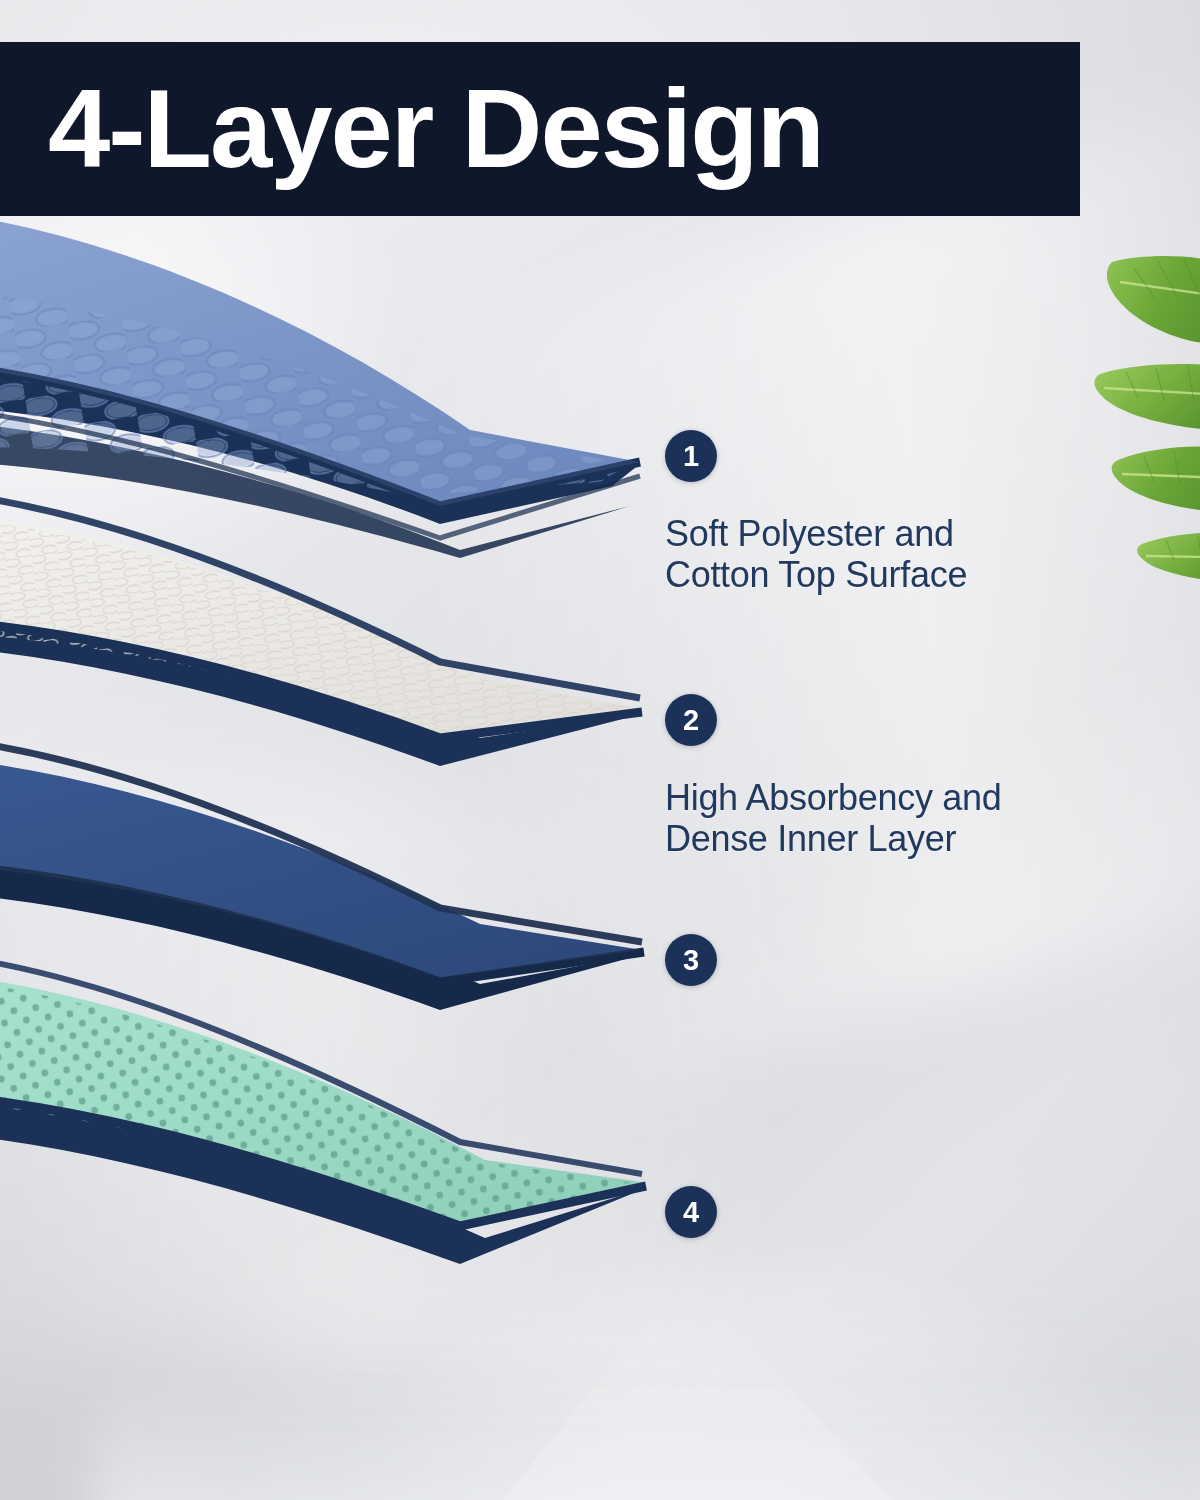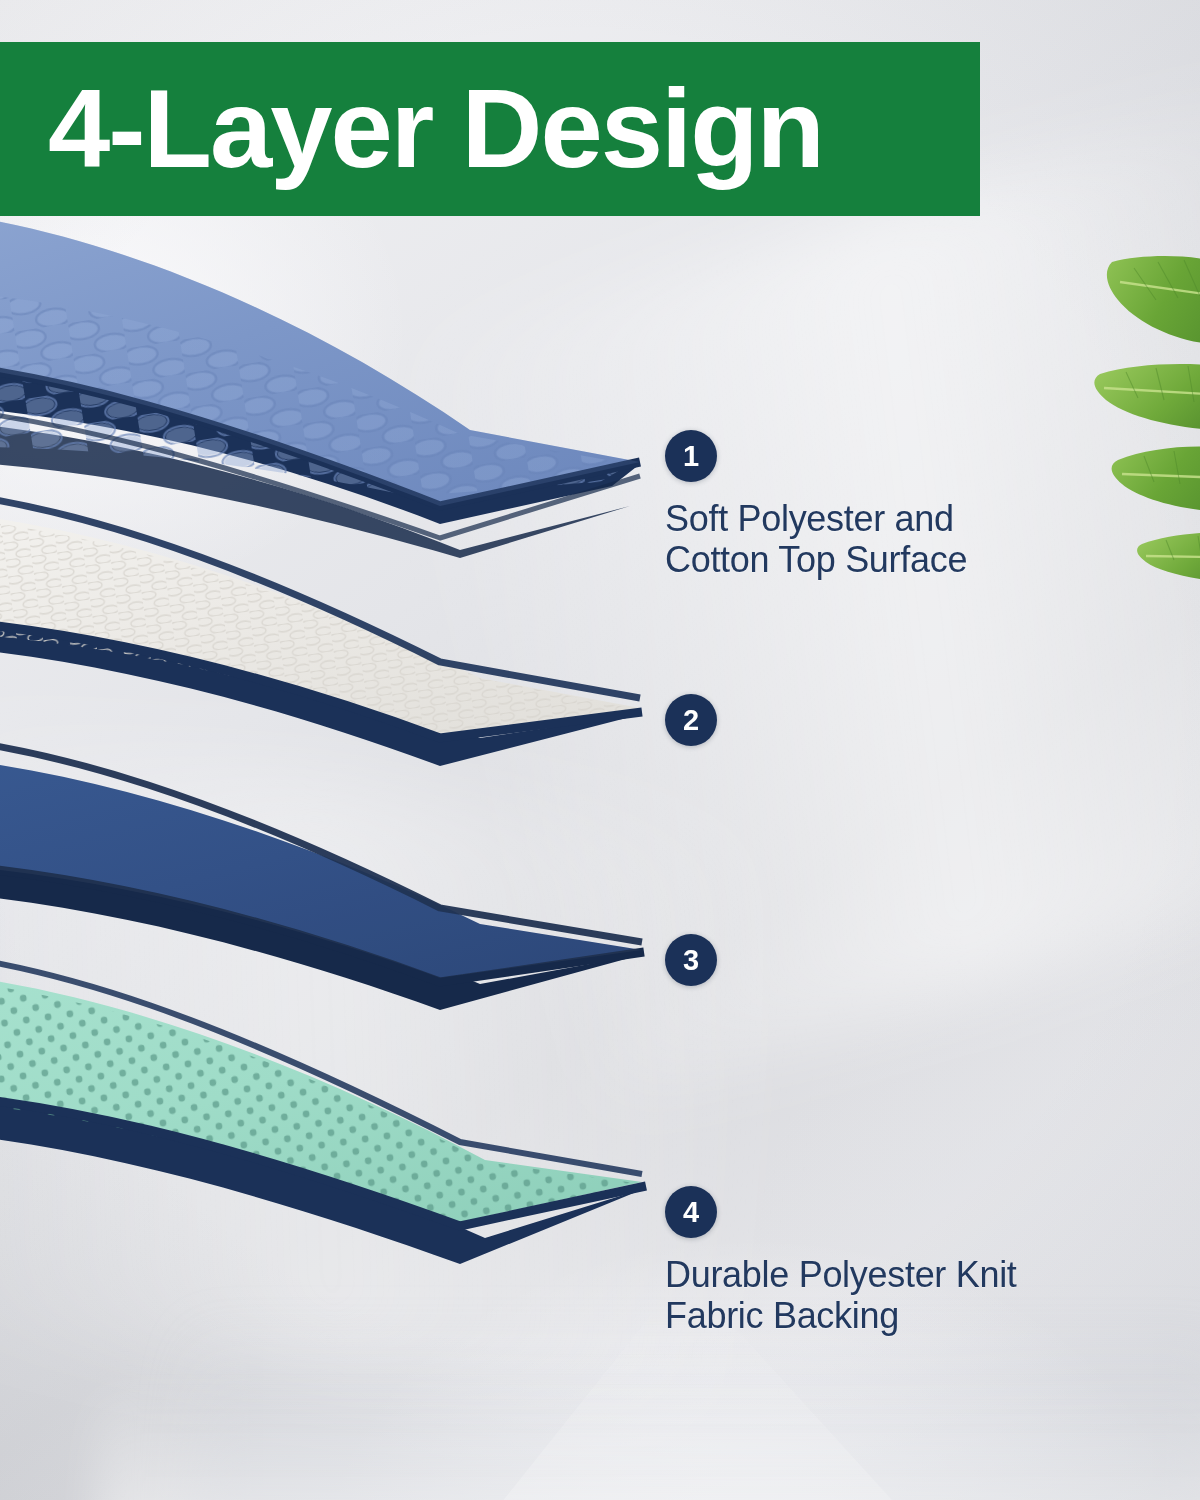--- a/index.html
+++ b/index.html
@@ -68,23 +68,23 @@
     position: absolute;
     inset: 0;
     background: radial-gradient(ellipse 96% 84% at 48% 46%, rgba(0,0,0,0) 52%, rgba(120,124,134,.17) 100%);
   }
 
   
   .banner {
     position: absolute;
     left: 0;
     top: 42px;
-    width: 980px;
+    width: 1080px;
     height: 174px;
-    background: #15803d;
+    background: #0f172a;
     display: flex;
     align-items: center;
     z-index: 40;
   }
   .banner-title {
     margin: 0;
     padding-left: 48px;
     color: #ffffff;
     font-size: 112px;
     line-height: 1;
@@ -123,21 +123,21 @@
     color: #ffffff;
     display: flex;
     align-items: center;
     justify-content: center;
     font-size: 29px;
     font-weight: 700;
     line-height: 1;
     box-shadow: 0 1px 5px rgba(40,50,70,.28);
   }
   .callout-text {
-    margin-top: 16px;
+    margin-top: 31px;
     color: #22395f;
     font-size: 36px;
     line-height: 1.14;
     font-weight: 400;
     letter-spacing: -0.3px;
     white-space: pre-line;
     text-shadow: 0 1px 0 rgba(255,255,255,.35);
   }
 
   
@@ -326,27 +326,27 @@
   <div class="callouts">
 
     <div class="callout" style="top:430px;">
       <div class="badge">1</div>
       <div class="callout-text">Soft Polyester and
 Cotton Top Surface</div>
     </div>
 
     <div class="callout" style="top:694px;">
       <div class="badge">2</div>
+      <div class="callout-text">High Absorbency and
+Dense Inner Layer</div>
     </div>
 
     <div class="callout" style="top:934px;">
       <div class="badge">3</div>
     </div>
 
     <div class="callout" style="top:1186px;">
       <div class="badge">4</div>
-      <div class="callout-text">Durable Polyester Knit
-Fabric Backing</div>
     </div>
 
   </div>
 
 </div>
 
 </body></html>

